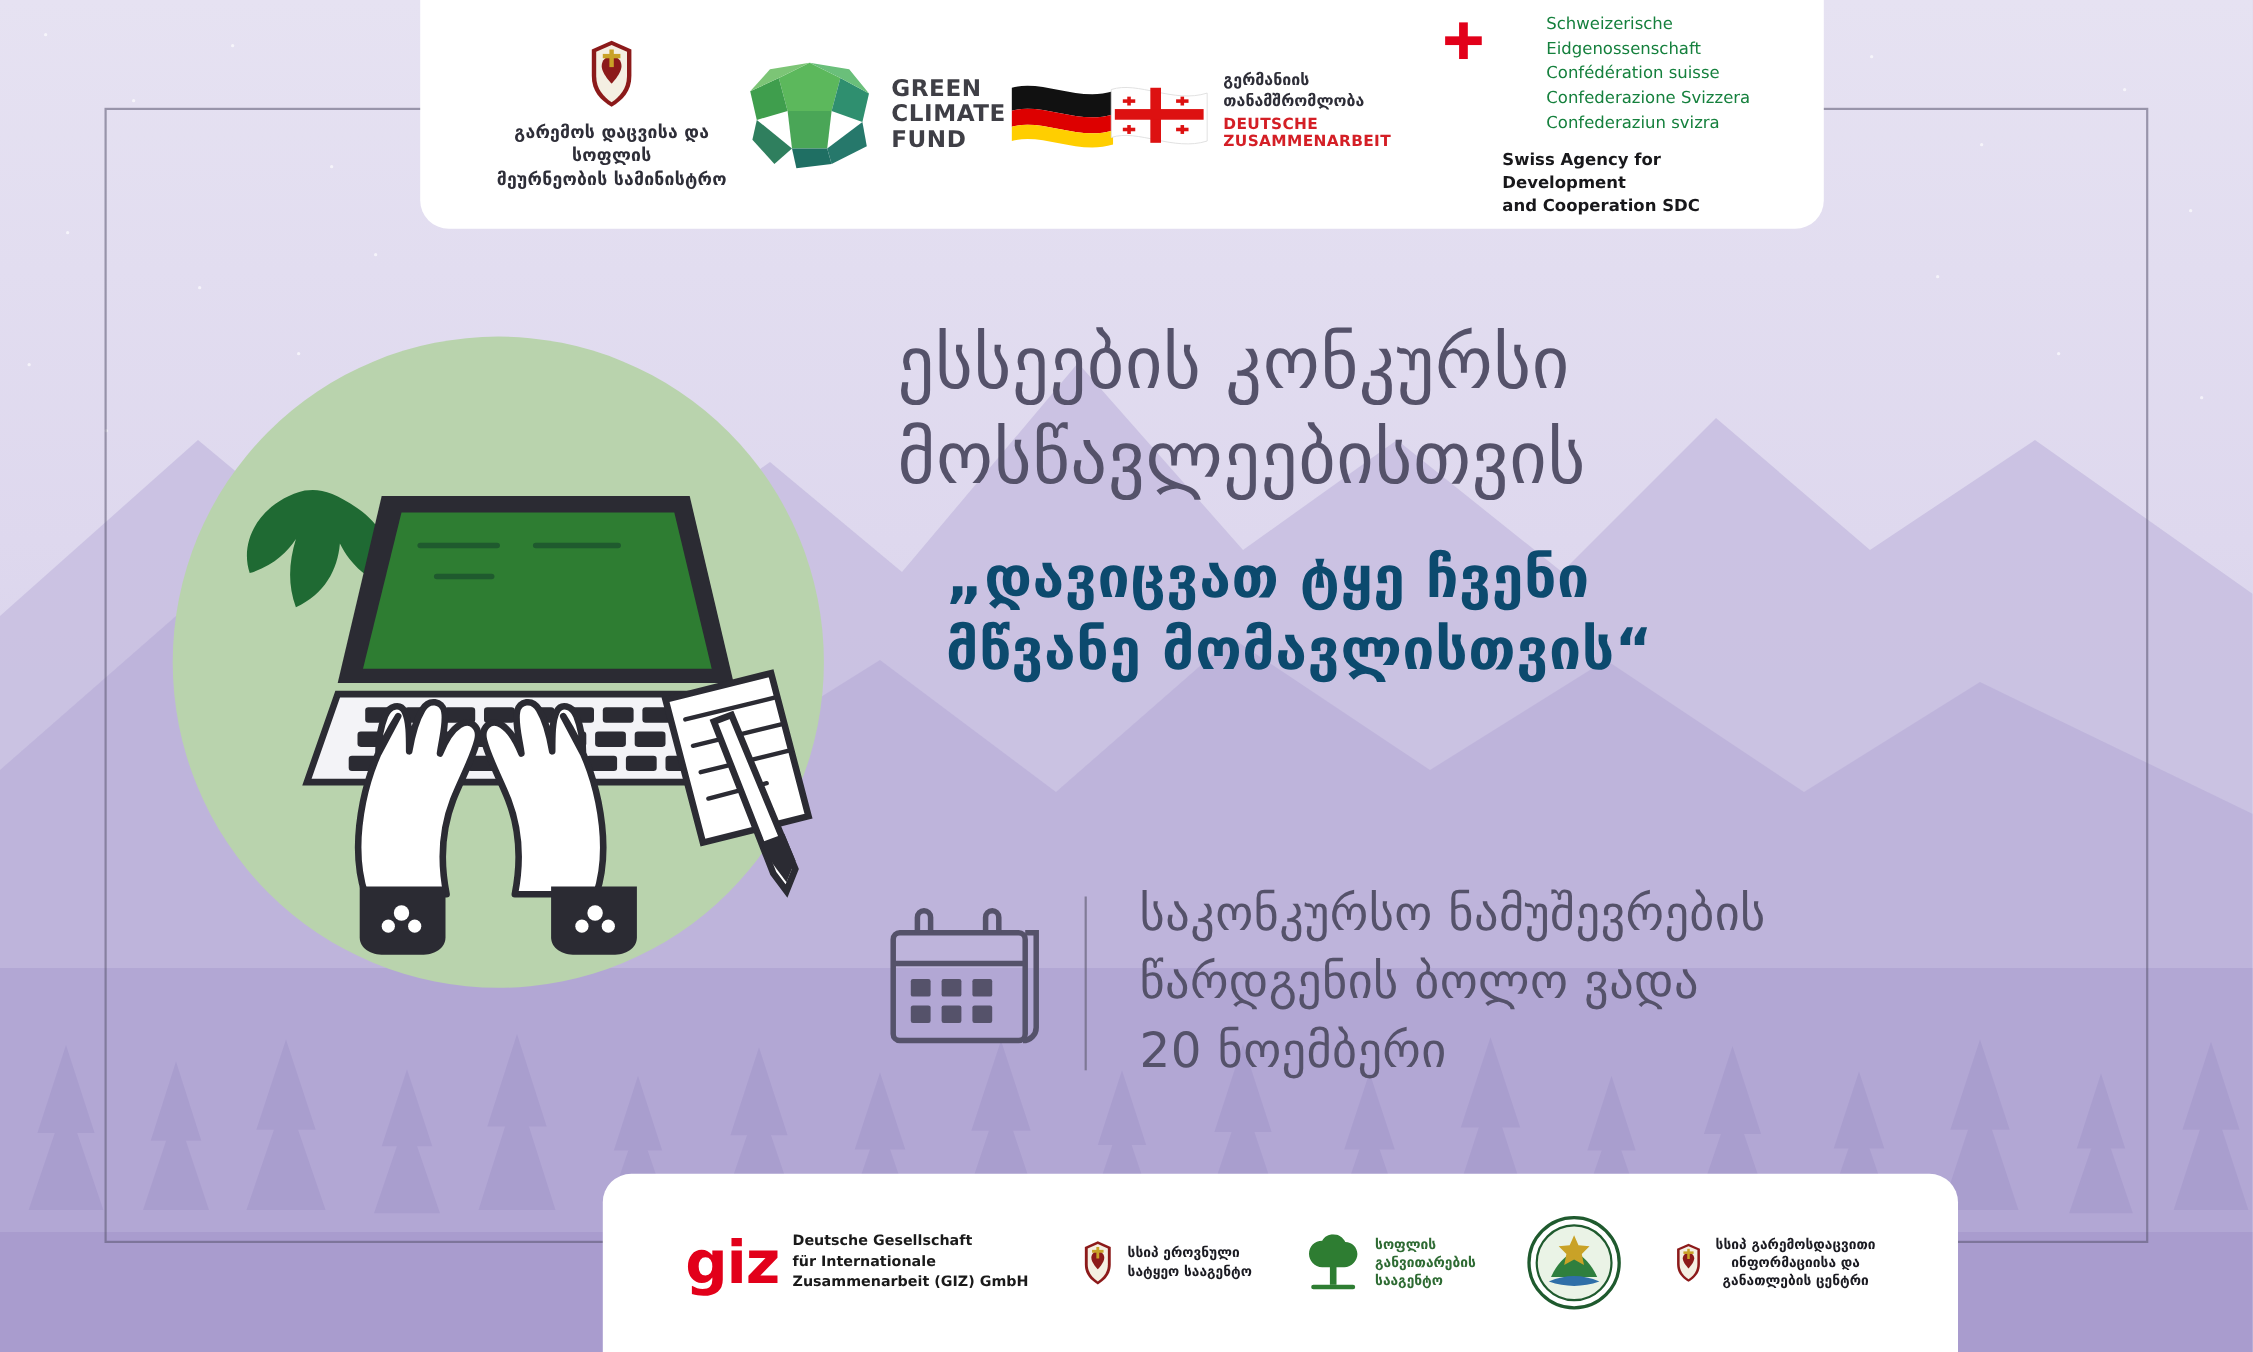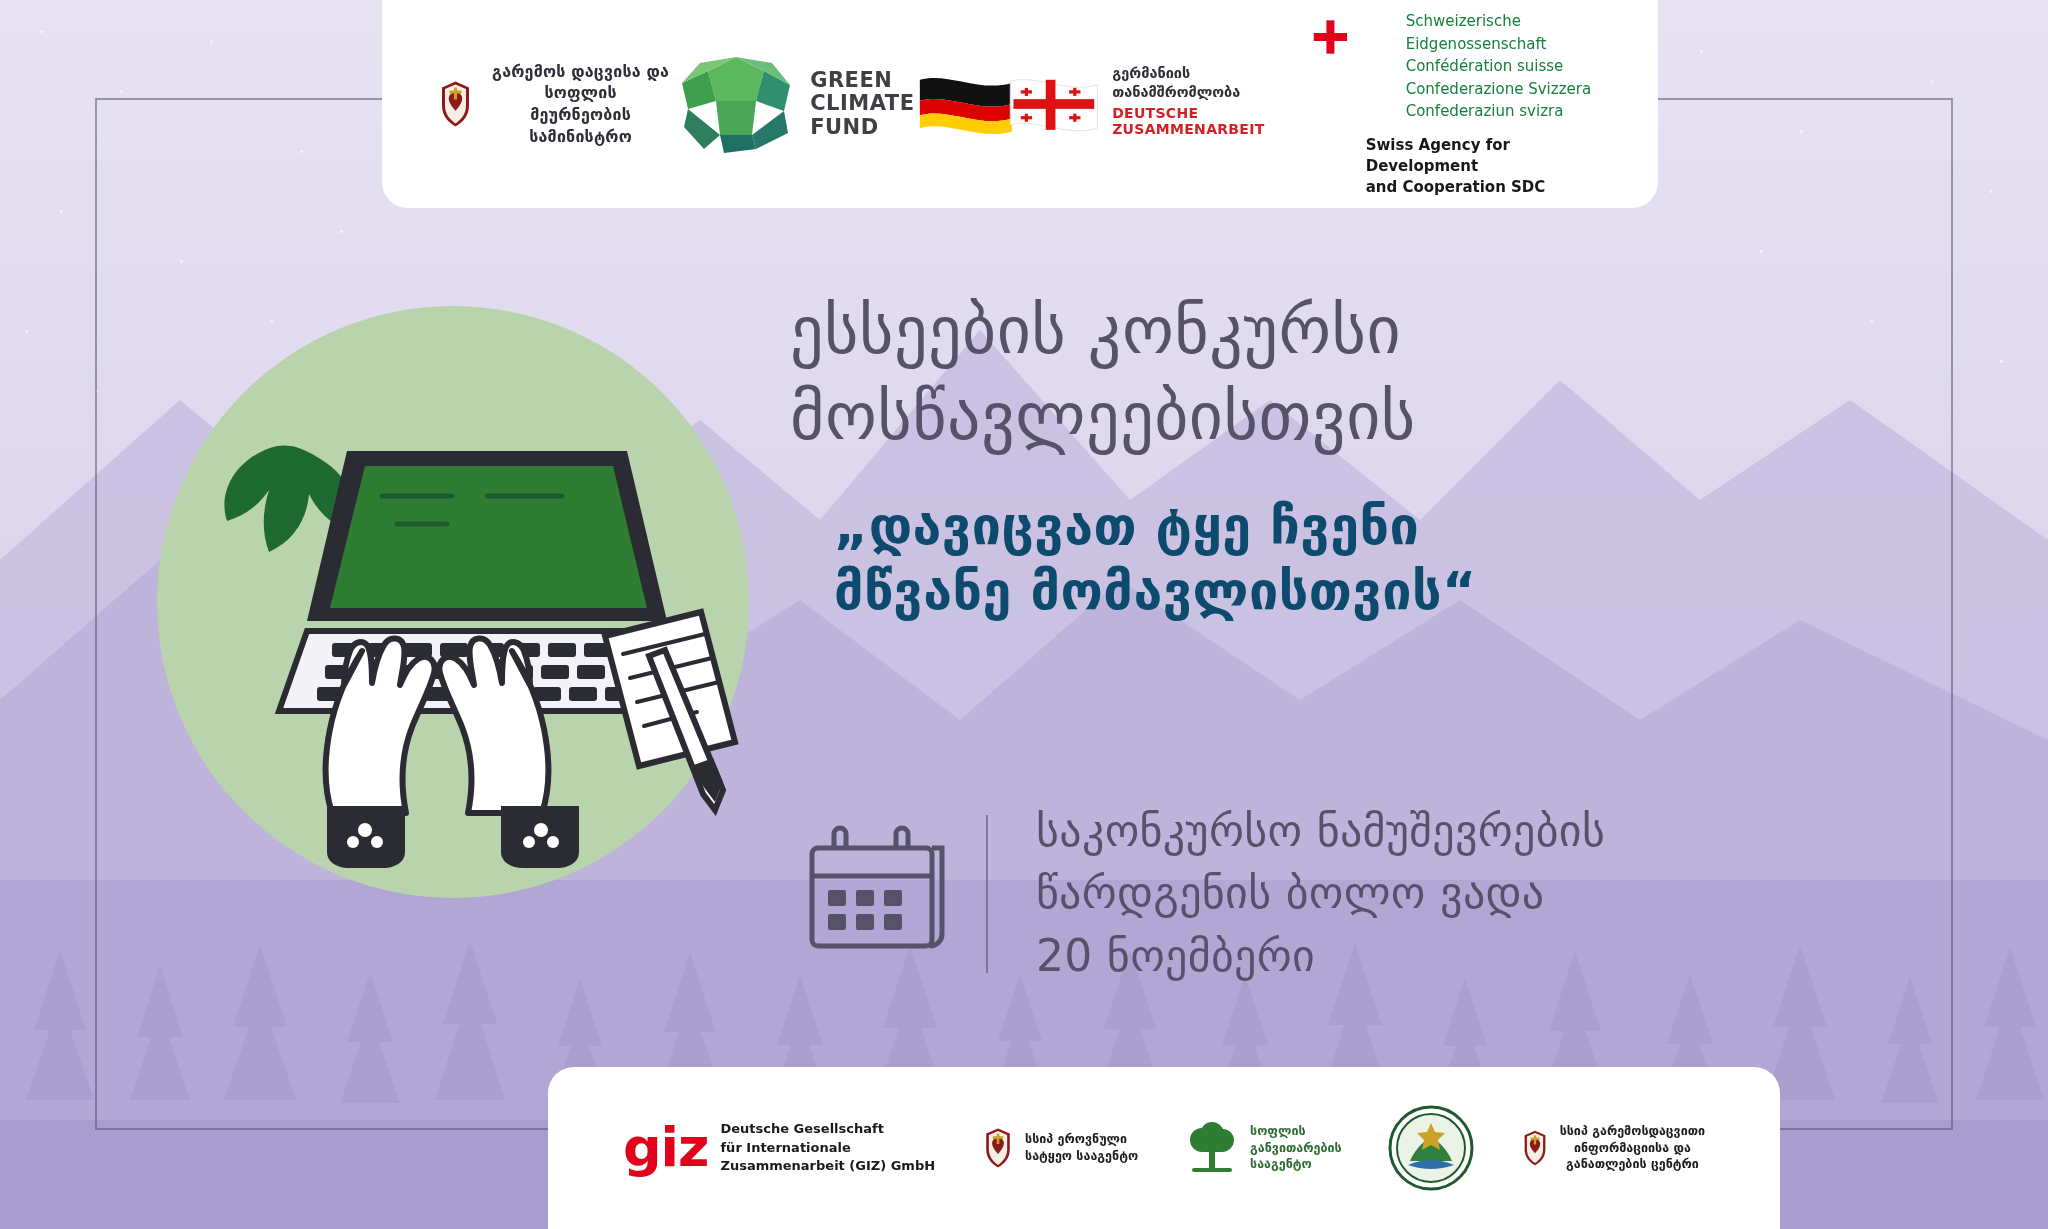--- a/index.html
+++ b/index.html
@@ -51,21 +51,21 @@
     padding: 0 54px;
     z-index: 5;
   }
   .logo-caption {
     font-size: 16px;
     font-weight: bold;
     color: #2e2e38;
     line-height: 1.35;
     letter-spacing: .2px;
   }
-  .mof { display: flex; flex-direction: row; align-items: center; gap: 10px; width: 300px; }
+  .mof { display: flex; flex-direction: column; align-items: center; gap: 10px; width: 300px; }
 
   .emblem { width: 52px; height: 64px; }
 
   .gcf { display: flex; align-items: center; gap: 14px; }
   .gcf-text {
     font-size: 21px;
     font-weight: bold;
     color: #3f3f46;
     line-height: 1.12;
     letter-spacing: .5px;
@@ -87,21 +87,21 @@
     left: 157px; top: 306px;
     width: 592px; height: 592px;
     border-radius: 50%;
     background: #b9d3ad;
     z-index: 3;
   }
 
   
   .headline {
     position: absolute;
-    left: 790px; top: 288px;
+    left: 816px; top: 288px;
     width: 1100px;
     z-index: 4;
   }
   .kicker {
     font-size: 66px;
     color: #55526a;
     line-height: 1.30;
     letter-spacing: .5px;
     font-family: "DejaVu Sans", "Liberation Sans", sans-serif;
   }

